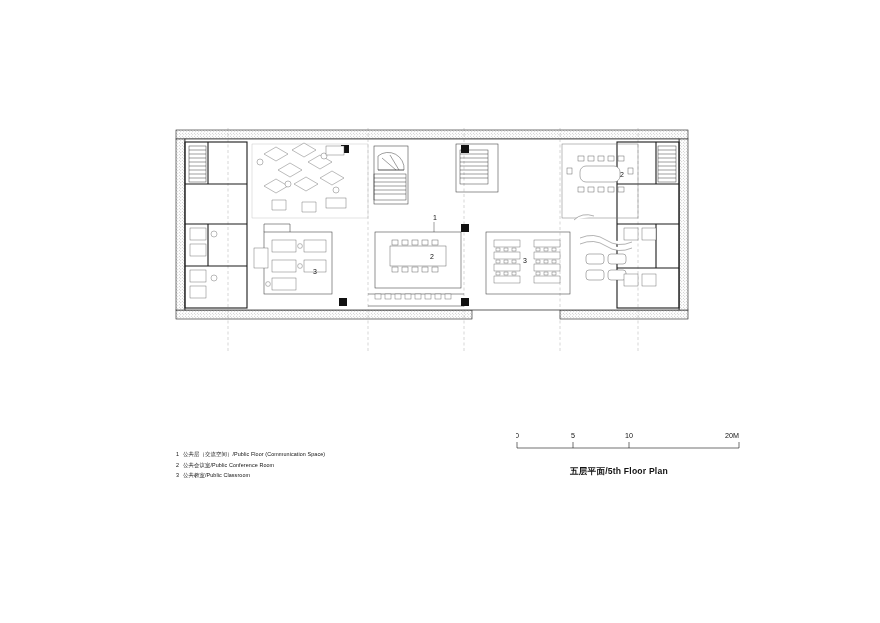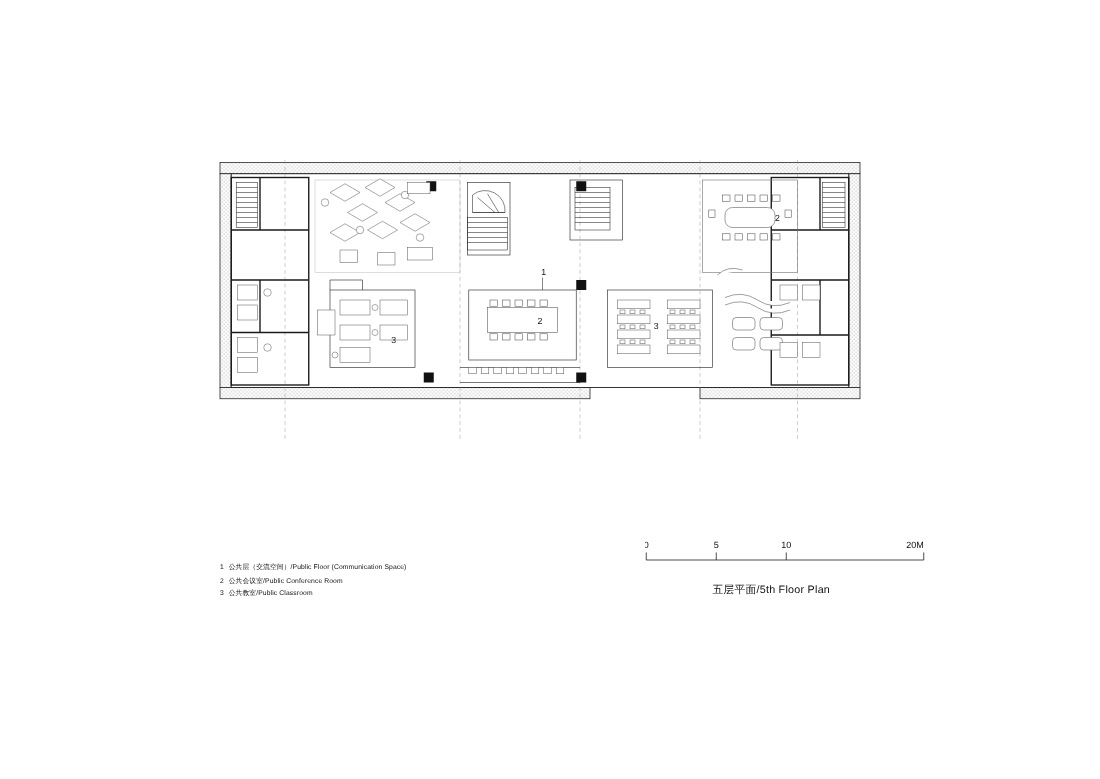--- a/index.html
+++ b/index.html
@@ -57,20 +57,21 @@
     height: 22px;
   }
   .title {
     position: absolute;
     left: 570px;
     top: 466px;
     font-size: 8.6px;
     letter-spacing: 0.2px;
     color: #111;
     white-space: nowrap;
+    font-weight: bold;
   }
 </style>
 </head>
 <body>
 
 <div id="sheet">
 
   <div class="plan-wrap">
     <svg class="plan-svg" width="528" height="225" viewBox="0 0 528 225" xmlns="http://www.w3.org/2000/svg">
       <defs>

